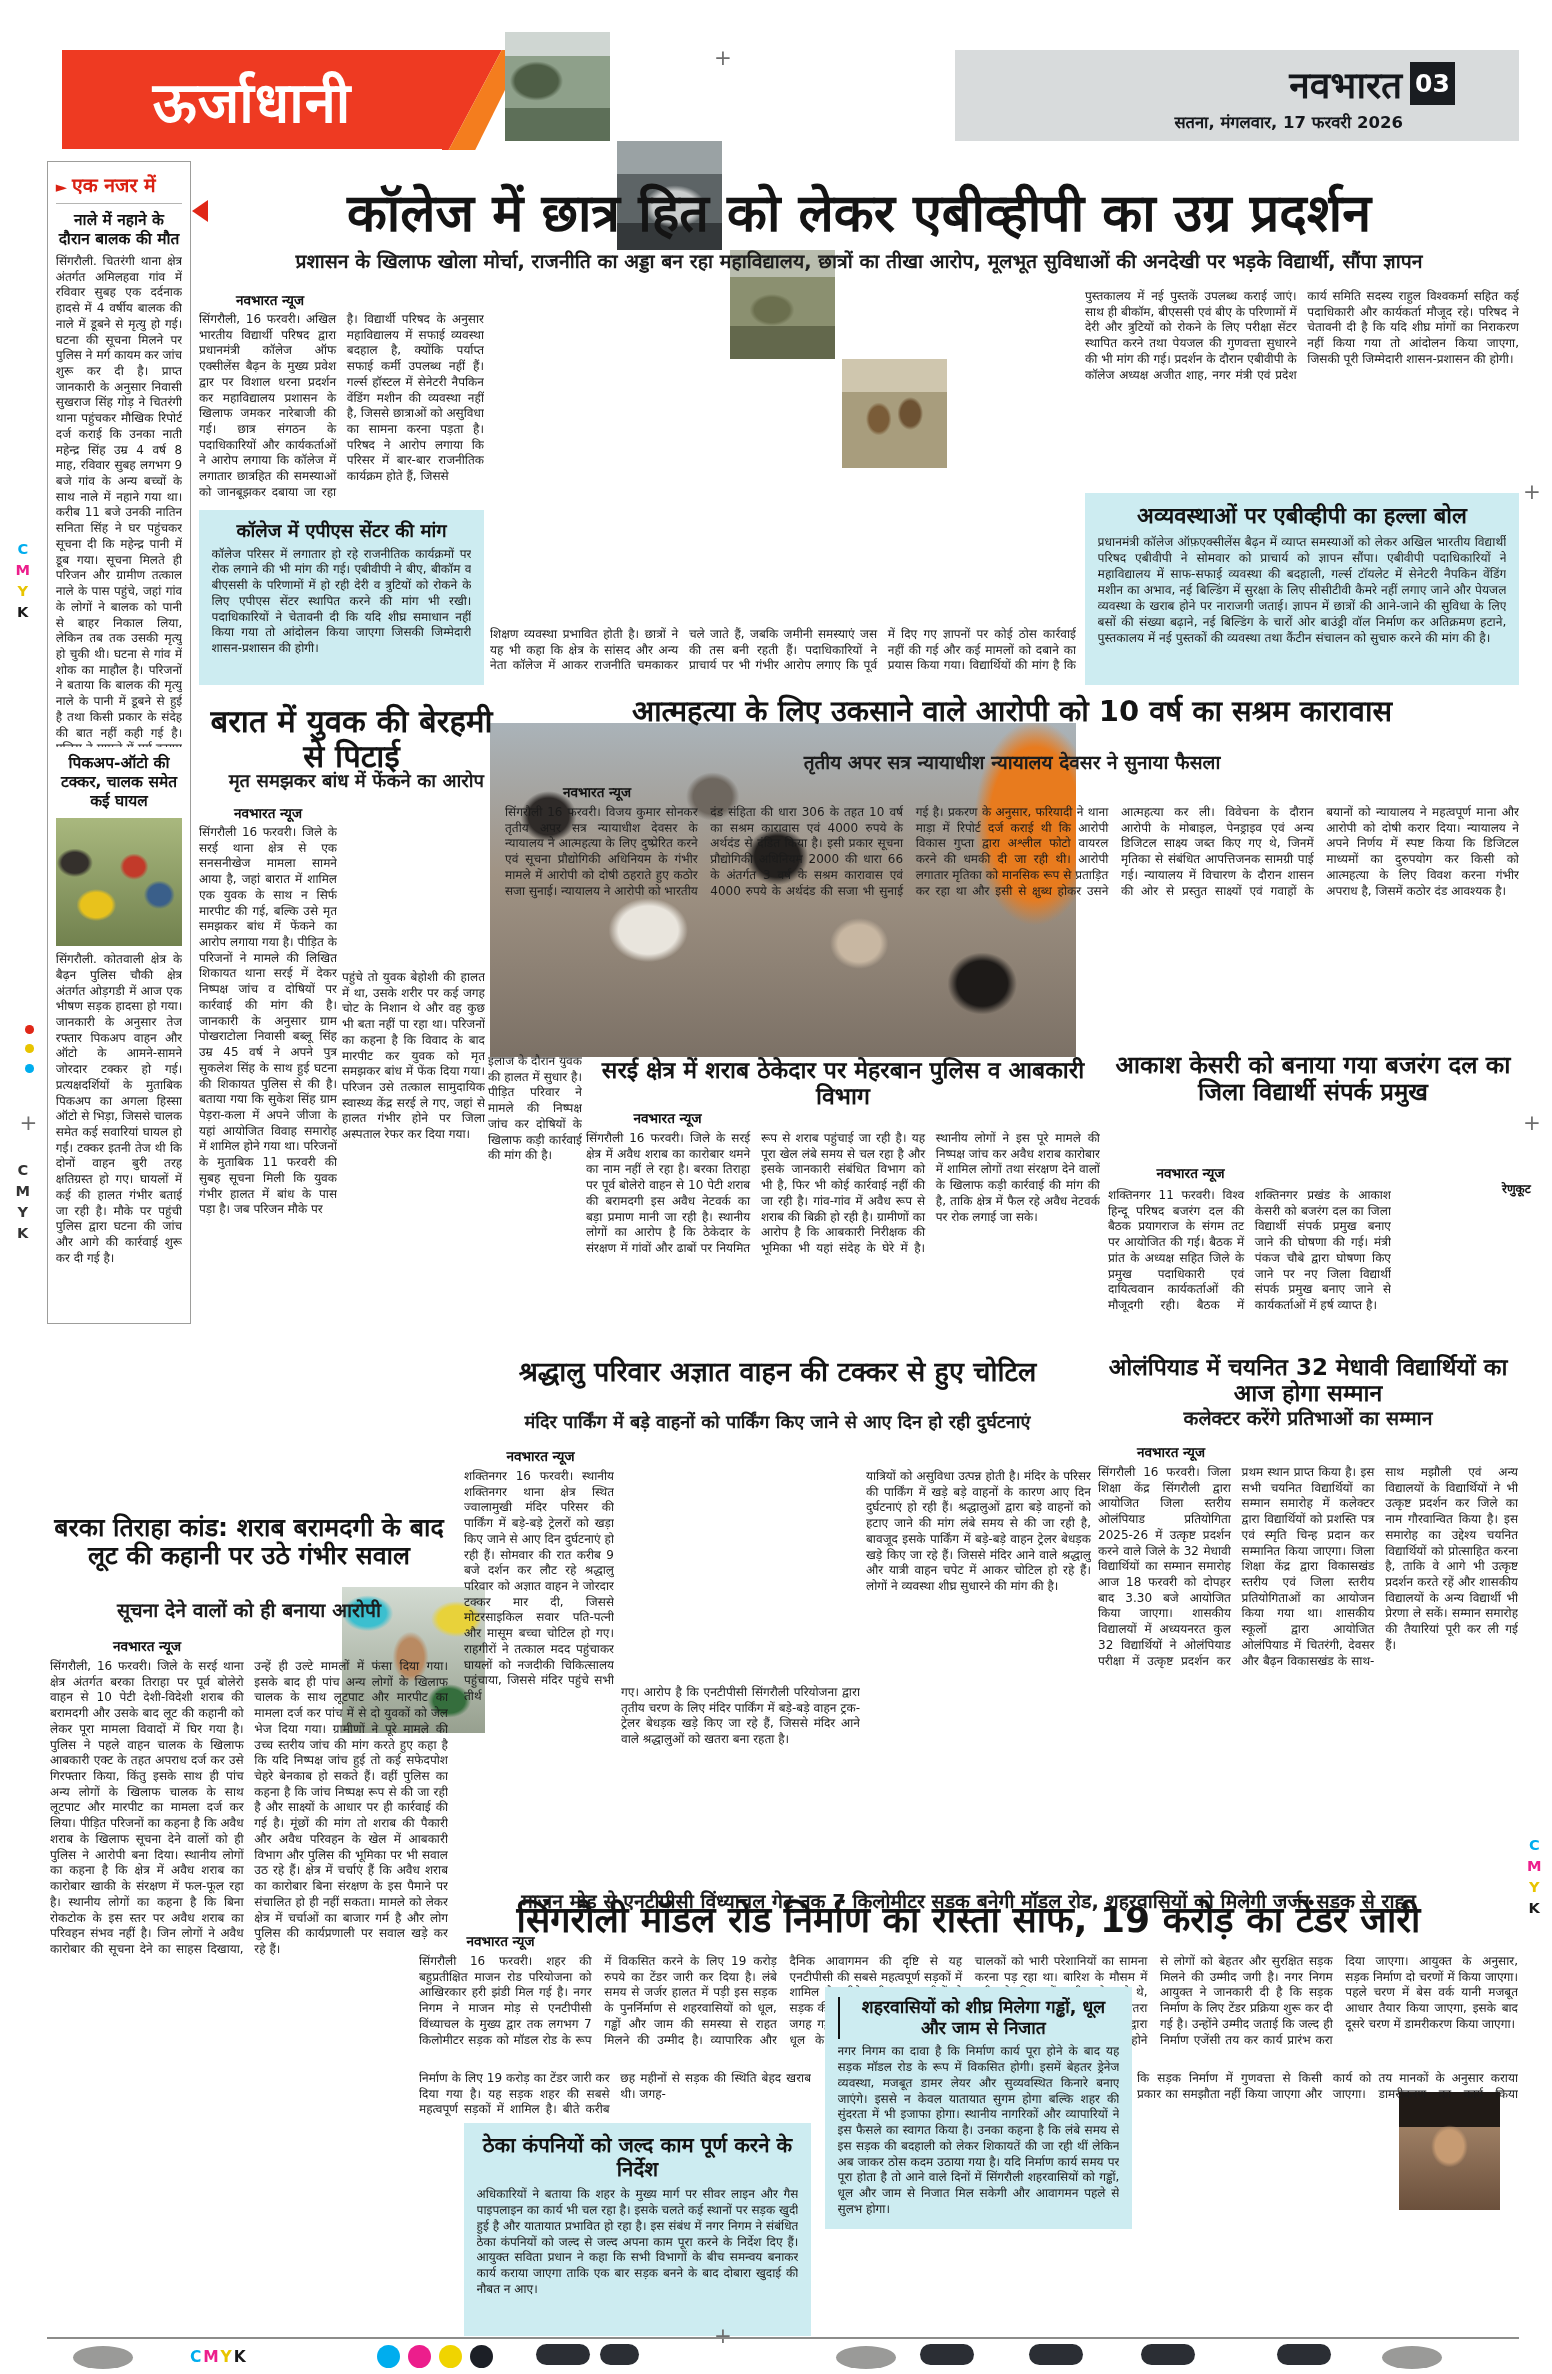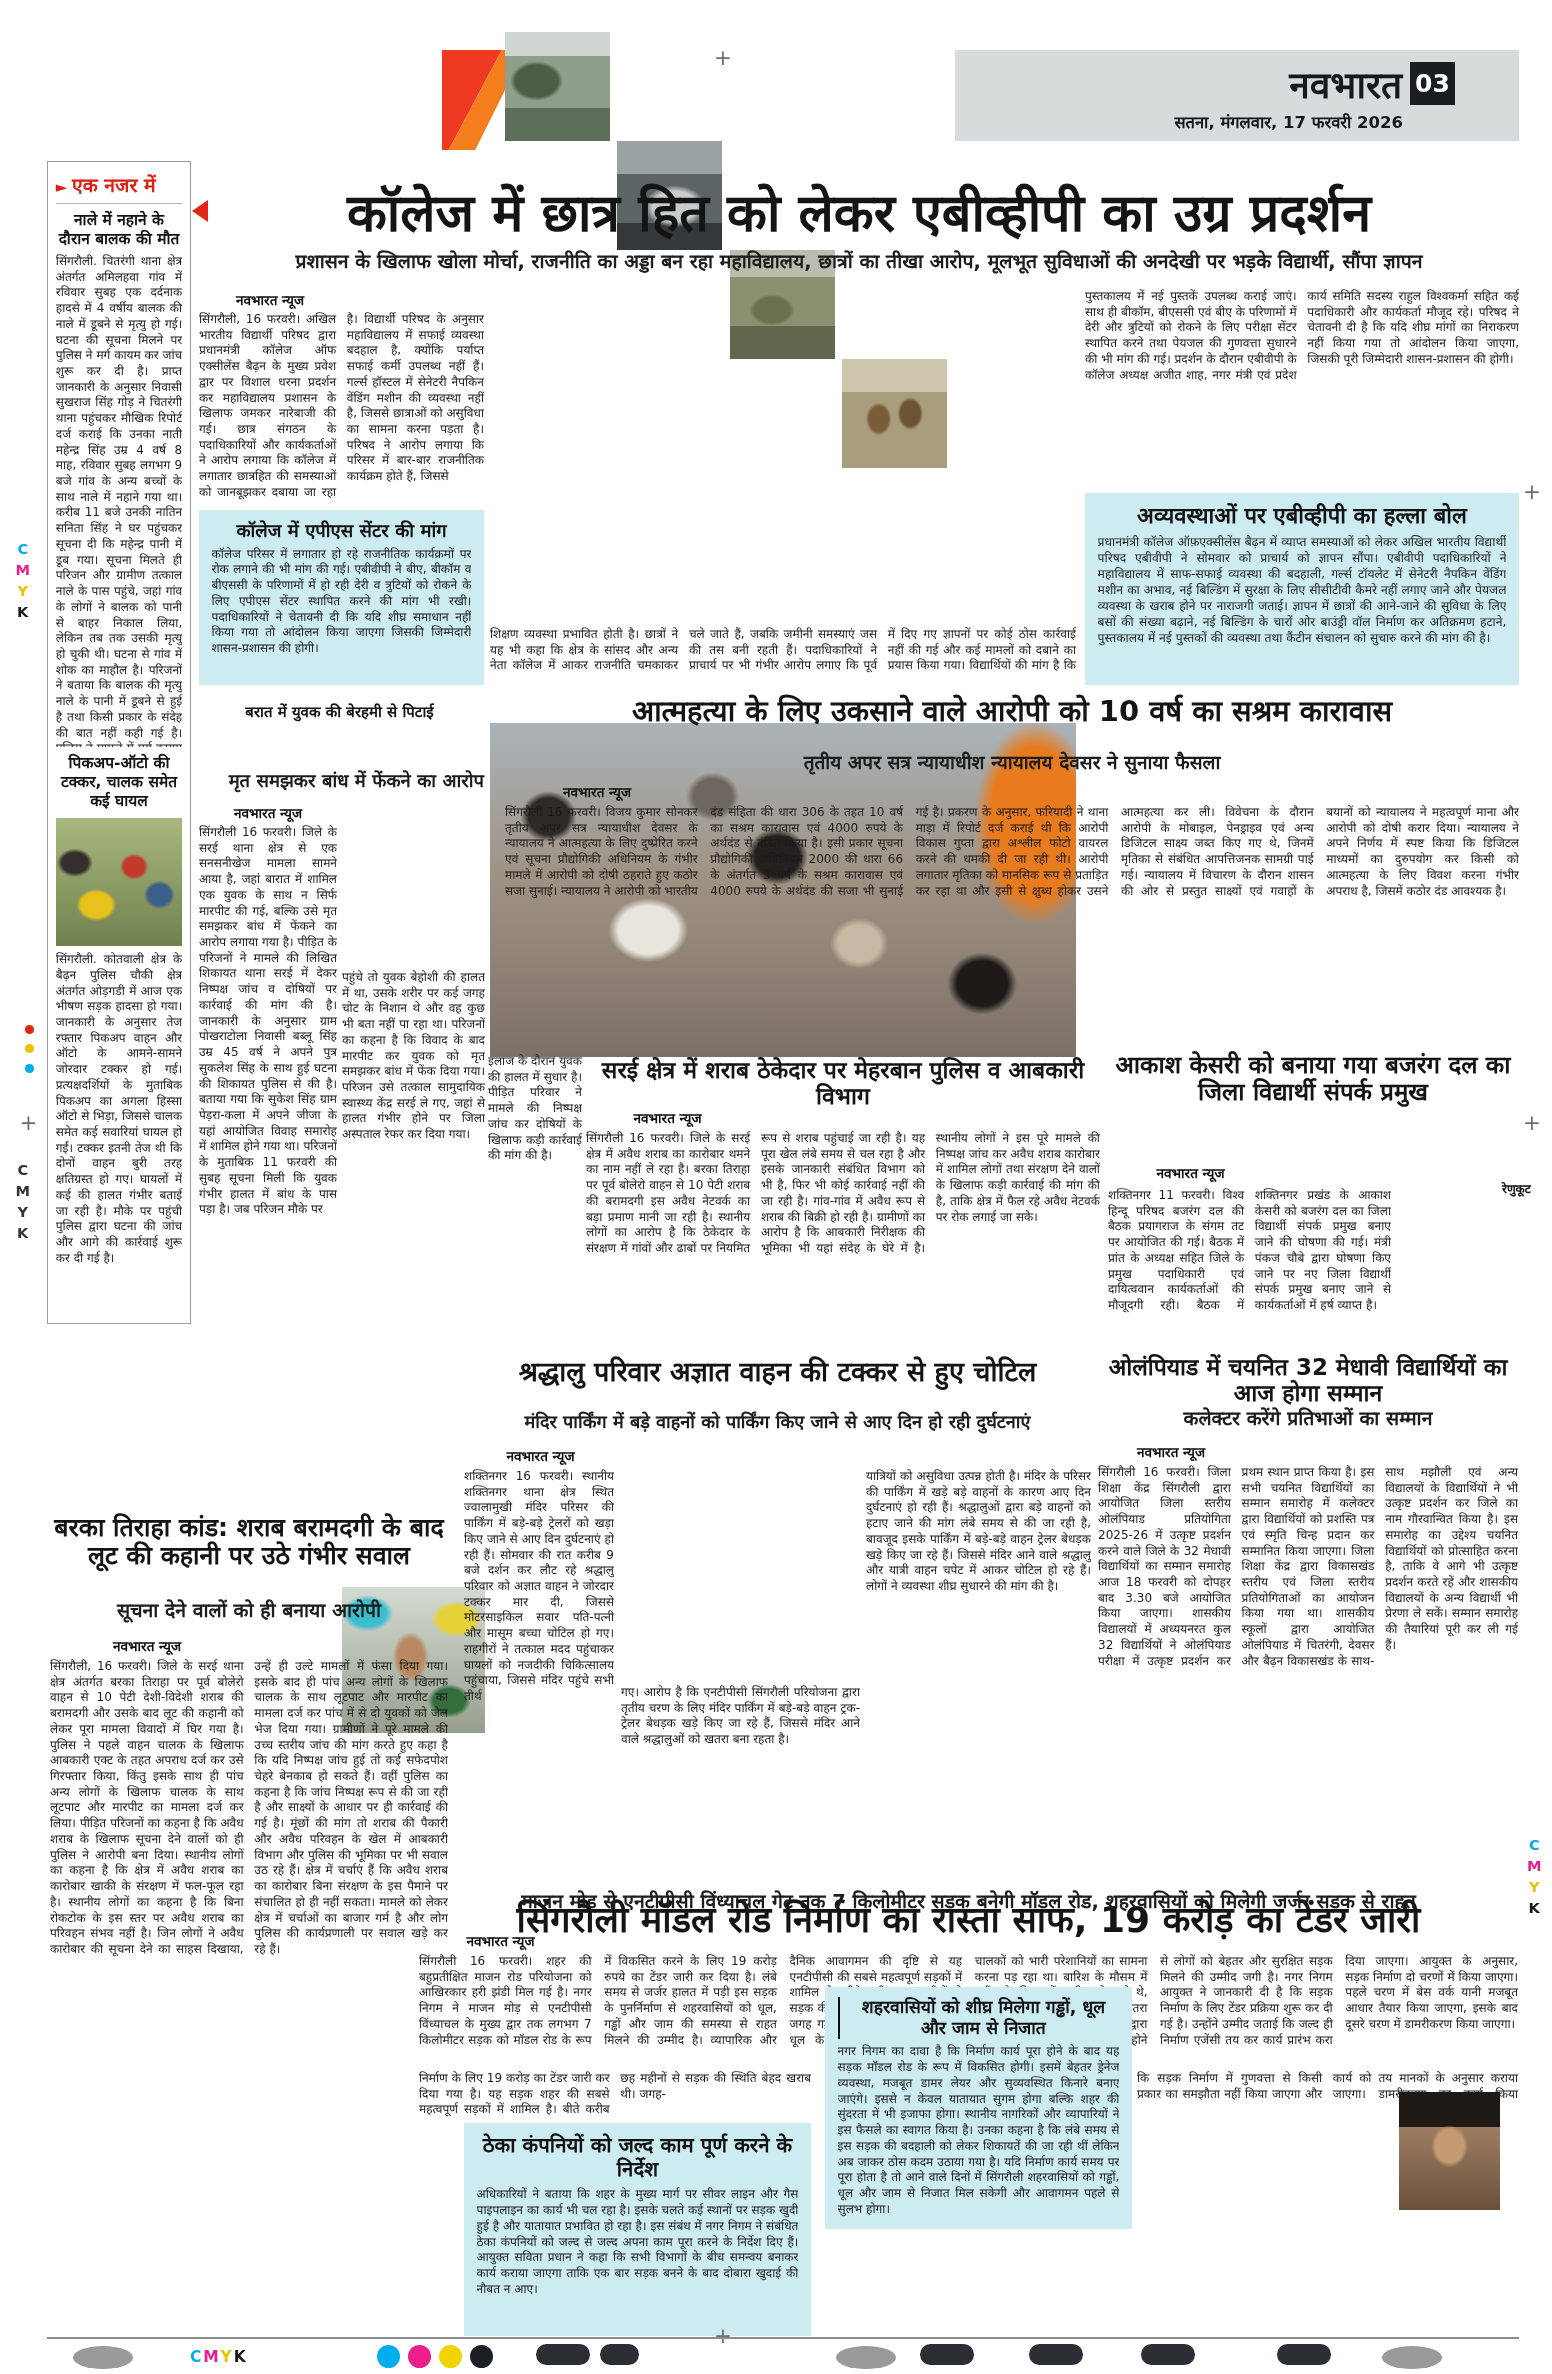--- a/index.html
+++ b/index.html
@@ -73,20 +73,23 @@
       linear-gradient(180deg,#201a16 0 30%, transparent 30%),
       linear-gradient(180deg,#b39274 0%,#6b503c 100%); }
 
   .redtri-left { width:0; height:0; border-top:11.6px solid transparent; border-bottom:11.6px solid transparent; border-right:16.5px solid #e02717; }
 </style>
 </head>
 <body>
 
 <div class="page">
 
+  <div class="abs masthead-box" style="left:62px;top:50px;width:380px;height:99px;">
+    <span>ऊर्जाधानी</span>
+  </div>
   <div class="abs ribbon1" style="left:442px;top:50px;width:83px;height:100px;"></div>
   <div class="abs ribbon2" style="left:442px;top:50px;width:83px;height:100px;"></div>
 
   <div class="abs photo grain p-strip1" style="left:505px;top:32px;width:105px;height:109px;"></div>
   <div class="abs photo grain p-strip2" style="left:617px;top:32px;width:105px;height:109px;"></div>
   <div class="abs photo grain p-strip3" style="left:730px;top:32px;width:105px;height:109px;"></div>
   <div class="abs photo grain p-strip4" style="left:842px;top:32px;width:105px;height:109px;"></div>
   <div class="abs mark-plus" style="left:714px;top:47px;">+</div>
 
   <div class="abs brand-box" style="left:955px;top:50px;width:564px;height:91px;">
@@ -118,21 +121,21 @@
   <div class="abs tealbox" style="left:199px;top:510px;width:285px;height:175px;">
     <div class="bt" style="font-size:18.4px;margin-bottom:4.9px;">कॉलेज में एपीएस सेंटर की मांग</div>
     <div class="bodytxt" style="height:115px;">कॉलेज परिसर में लगातार हो रहे राजनीतिक कार्यक्रमों पर रोक लगाने की भी मांग की गई। एबीवीपी ने बीए, बीकॉम व बीएससी के परिणामों में हो रही देरी व त्रुटियों को रोकने के लिए एपीएस सेंटर स्थापित करने की मांग भी रखी। पदाधिकारियों ने चेतावनी दी कि यदि शीघ्र समाधान नहीं किया गया तो आंदोलन किया जाएगा जिसकी जिम्मेदारी शासन-प्रशासन की होगी।</div>
   </div>
 
   <div class="abs tealbox" style="left:1085px;top:493px;width:434px;height:192px;">
     <div class="bt" style="font-size:22px;margin-bottom:5.8px;">अव्यवस्थाओं पर एबीव्हीपी का हल्ला बोल</div>
     <div class="bodytxt" style="height:128px;font-size:12.2px;">प्रधानमंत्री कॉलेज ऑफ़एक्सीलेंस बैढ़न में व्याप्त समस्याओं को लेकर अखिल भारतीय विद्यार्थी परिषद एबीवीपी ने सोमवार को प्राचार्य को ज्ञापन सौंपा। एबीवीपी पदाधिकारियों ने महाविद्यालय में साफ-सफाई व्यवस्था की बदहाली, गर्ल्स टॉयलेट में सेनेटरी नैपकिन वेंडिंग मशीन का अभाव, नई बिल्डिंग में सुरक्षा के लिए सीसीटीवी कैमरे नहीं लगाए जाने और पेयजल व्यवस्था के खराब होने पर नाराजगी जताई। ज्ञापन में छात्रों की आने-जाने की सुविधा के लिए बसों की संख्या बढ़ाने, नई बिल्डिंग के चारों ओर बाउंड्री वॉल निर्माण कर अतिक्रमण हटाने, पुस्तकालय में नई पुस्तकों की व्यवस्था तथा कैंटीन संचालन को सुचारु करने की मांग की है।</div>
   </div>
 
-  <div class="abs hl" style="left:197px;top:704px;width:285px;font-size:15px;text-align:center;">बरात में युवक की बेरहमी से पिटाई</div>
+  <div class="abs hl" style="left:209px;top:704px;width:285px;font-size:31px;text-align:center;">बरात में युवक की बेरहमी से पिटाई</div>
   <div class="abs sub" style="left:199px;top:769px;width:285px;font-size:18.4px;text-align:right;">मृत समझकर बांध में फेंकने का आरोप</div>
   <div class="abs byline" style="left:199px;top:803px;width:138px;">नवभारत न्यूज</div>
   <div class="abs photo grain p-baraat" style="left:342px;top:817px;width:143px;height:146px;"></div>
   <div class="abs bodytxt" style="left:199px;top:825px;width:138px;height:495px;">सिंगरौली 16 फरवरी। जिले के सरई थाना क्षेत्र से एक सनसनीखेज मामला सामने आया है, जहां बारात में शामिल एक युवक के साथ न सिर्फ मारपीट की गई, बल्कि उसे मृत समझकर बांध में फेंकने का आरोप लगाया गया है। पीड़ित के परिजनों ने मामले की लिखित शिकायत थाना सरई में देकर निष्पक्ष जांच व दोषियों पर कार्रवाई की मांग की है। जानकारी के अनुसार ग्राम पोखराटोला निवासी बब्लू सिंह उम्र 45 वर्ष ने अपने पुत्र सुकलेश सिंह के साथ हुई घटना की शिकायत पुलिस से की है। बताया गया कि सुकेश सिंह ग्राम पेड़रा-कला में अपने जीजा के यहां आयोजित विवाह समारोह में शामिल होने गया था। परिजनों के मुताबिक 11 फरवरी की सुबह सूचना मिली कि युवक गंभीर हालत में बांध के पास पड़ा है। जब परिजन मौके पर</div>
   <div class="abs bodytxt" style="left:342px;top:970px;width:143px;height:351px;">पहुंचे तो युवक बेहोशी की हालत में था, उसके शरीर पर कई जगह चोट के निशान थे और वह कुछ भी बता नहीं पा रहा था। परिजनों का कहना है कि विवाद के बाद मारपीट कर युवक को मृत समझकर बांध में फेंक दिया गया। परिजन उसे तत्काल सामुदायिक स्वास्थ्य केंद्र सरई ले गए, जहां से हालत गंभीर होने पर जिला अस्पताल रेफर कर दिया गया।</div>
   <div class="abs bodytxt" style="left:488px;top:1054px;width:94px;height:268px;">इलाज के दौरान युवक की हालत में सुधार है। पीड़ित परिवार ने मामले की निष्पक्ष जांच कर दोषियों के खिलाफ कड़ी कार्रवाई की मांग की है।</div>
 
   <div class="abs hl" style="left:505px;top:695px;width:1014px;font-size:29px;">आत्महत्या के लिए उकसाने वाले आरोपी को 10 वर्ष का सश्रम कारावास</div>
   <div class="abs sub" style="left:505px;top:751px;width:1014px;font-size:19px;">तृतीय अपर सत्र न्यायाधीश न्यायालय देवसर ने सुनाया फैसला</div>
   <div class="abs byline" style="left:505px;top:782px;width:184px;">नवभारत न्यूज</div>

